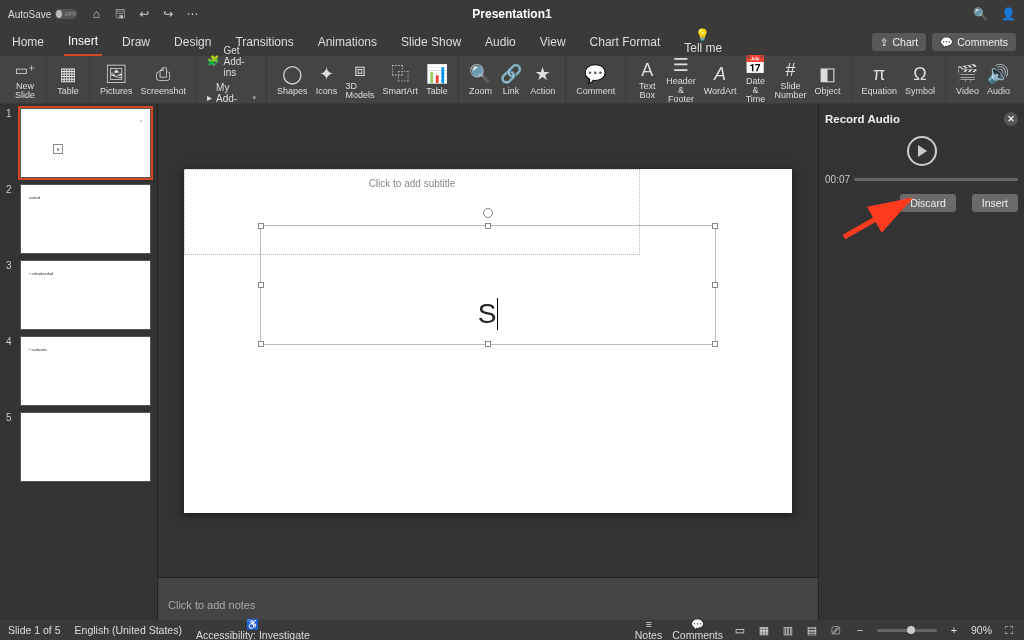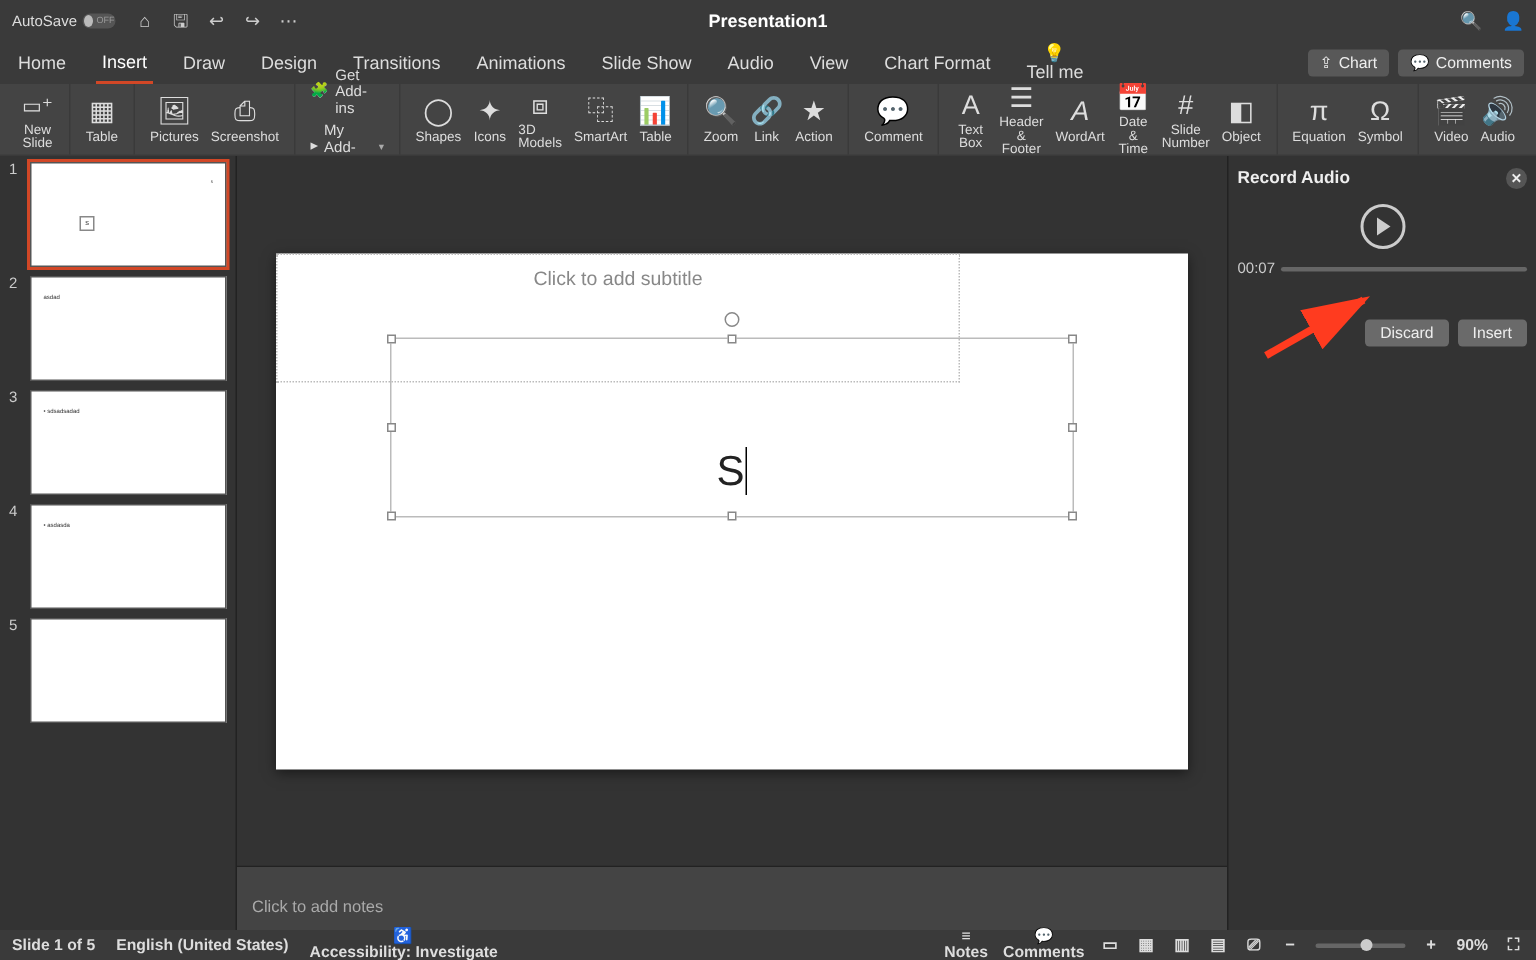--- a/index.html
+++ b/index.html
@@ -42,43 +42,43 @@
   .thumb { flex:1; height:70px; background:#fff; border:1px solid #555; position:relative; font-size:4px; color:#333; padding:10px 8px; }
   .thumb.selected { outline:2px solid #d24726; }
   .thumb.selected .mini-box { position:absolute; top:35px; left:32px; width:10px; height:10px; border:1px solid #888; display:flex; align-items:center; justify-content:center; font-size:5px; }
 
   .editor { flex:1; background:#333; display:flex; flex-direction:column; }
   .slide-area { flex:1; display:flex; align-items:center; justify-content:center; padding:20px; }
   .slide { width:608px; height:344px; background:#fff; position:relative; box-shadow:0 2px 8px rgba(0,0,0,0.5); }
   .txtbox { position:absolute; border:1px solid #bbb; }
   .title-box { left:76px; top:56px; width:456px; height:120px; display:flex; align-items:flex-end; justify-content:center; font-size:28px; color:#222; padding-bottom:14px; }
   .cursor { border-right:1px solid #000; padding-right:1px; }
-  .subtitle-box { left:76px; top:178px; width:456px; height:86px; border:1px dotted #bbb; display:flex; align-items:flex-start; justify-content:center; padding-top:8px; font-size:13px; color:#888; }
+  .subtitle-box { left:76px; top:178px; width:456px; height:86px; border:1px dotted #bbb; display:flex; align-items:flex-start; justify-content:center; padding-top:8px; font-size:10px; color:#888; }
   .handle { width:6px; height:6px; background:#fff; border:1px solid #888; position:absolute; }
   .h-tl{top:-3px;left:-3px;} .h-tr{top:-3px;right:-3px;} .h-bl{bottom:-3px;left:-3px;} .h-br{bottom:-3px;right:-3px;}
   .h-mt{top:-3px;left:50%;margin-left:-3px;} .h-mb{bottom:-3px;left:50%;margin-left:-3px;}
   .h-ml{left:-3px;top:50%;margin-top:-3px;} .h-mr{right:-3px;top:50%;margin-top:-3px;}
   .rotate-handle { position:absolute; top:-18px; left:50%; margin-left:-5px; width:10px; height:10px; border:1px solid #888; border-radius:50%; background:#fff; }
 
   .notes { height:24px; background:#444; color:#aaa; font-size:11px; padding:21px 10px; border-top:1px solid #222; }
 
   
   .rpane { width:206px; background:#333; border-left:1px solid #222; padding:8px 6px; position:relative; }
   .rpane-head { display:flex; align-items:center; justify-content:space-between; font-size:11.5px; font-weight:600; color:#eee; margin-bottom:10px; }
   .close-x { width:14px; height:14px; border-radius:50%; background:#555; display:flex; align-items:center; justify-content:center; font-size:9px; }
   .play-btn { width:30px; height:30px; border:2px solid #ccc; border-radius:50%; margin:4px auto 8px; display:flex; align-items:center; justify-content:center; }
   .play-tri { width:0; height:0; border-left:9px solid #ccc; border-top:6px solid transparent; border-bottom:6px solid transparent; margin-left:2px; }
   .audio-row { display:flex; align-items:center; gap:4px; font-size:10px; color:#ccc; }
   .audio-bar { flex:1; height:3px; background:#666; border-radius:2px; }
-  .btn-row { display:flex; gap:6px; justify-content:flex-end; margin-top:28px; }
+  .btn-row { display:flex; gap:16px; justify-content:flex-end; margin-top:9px; }
   .btn-sm { background:#6a6a6a; border-radius:3px; padding:3px 10px; font-size:10.5px; color:#eee; }
   .arrow { position:absolute; top:88px; left:20px; }
 
   
-  .status { height:20px; background:#3a3a3a; display:flex; align-items:center; padding:0 8px; gap:14px; font-size:10.5px; color:#ddd;font-weight:bold; }
+  .status { height:20px; background:#3a3a3a; display:flex; align-items:center; padding:0 8px; gap:14px; font-size:10.5px; color:#ddd; }
   .status-right { margin-left:auto; display:flex; align-items:center; gap:10px; }
   .sb-icon { width:14px; height:14px; display:flex; align-items:center; justify-content:center; font-size:11px; }
   .zoom-slider { width:60px; height:3px; background:#666; position:relative; border-radius:2px; }
   .zoom-thumb { width:8px; height:8px; background:#ccc; border-radius:50%; position:absolute; top:-3px; left:50%; }
 </style>
 </head>
 <body>
 
 <div class="titlebar">
   <div class="autosave">

